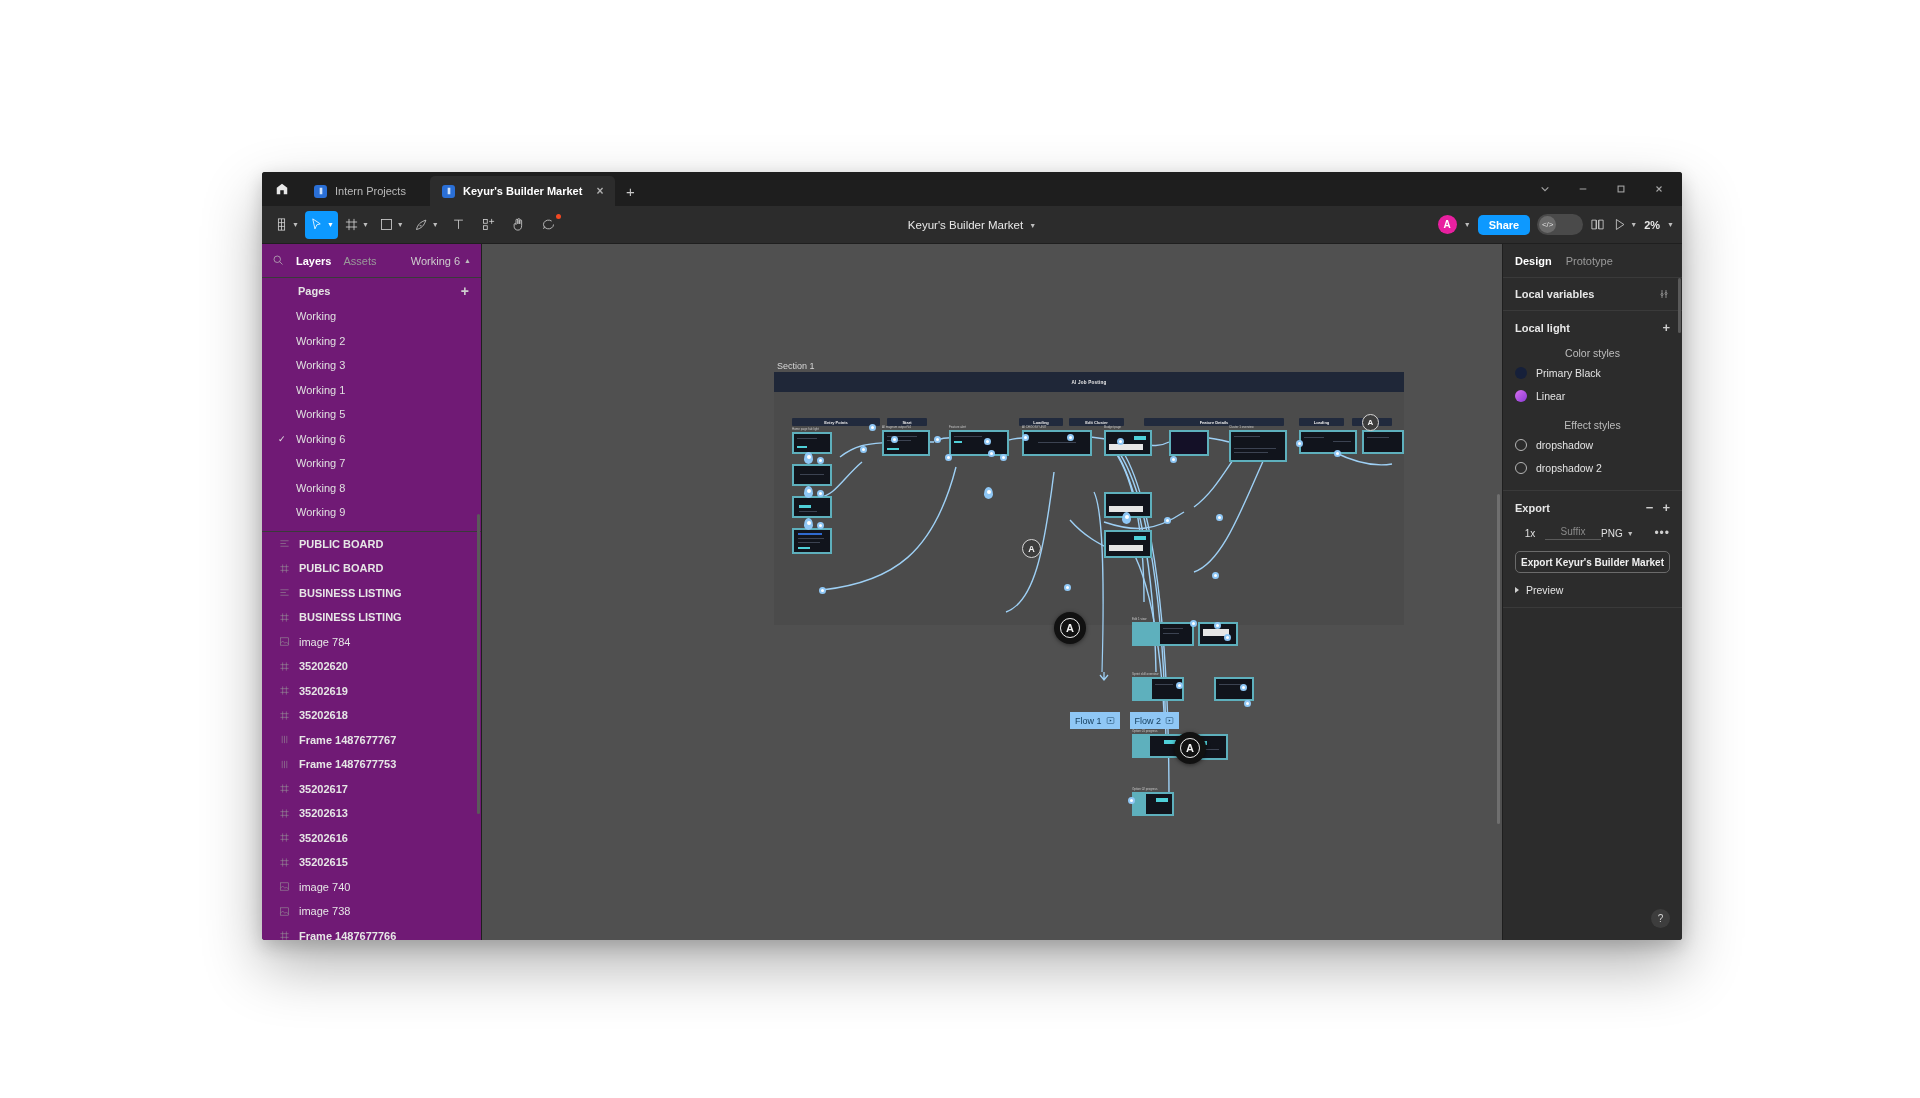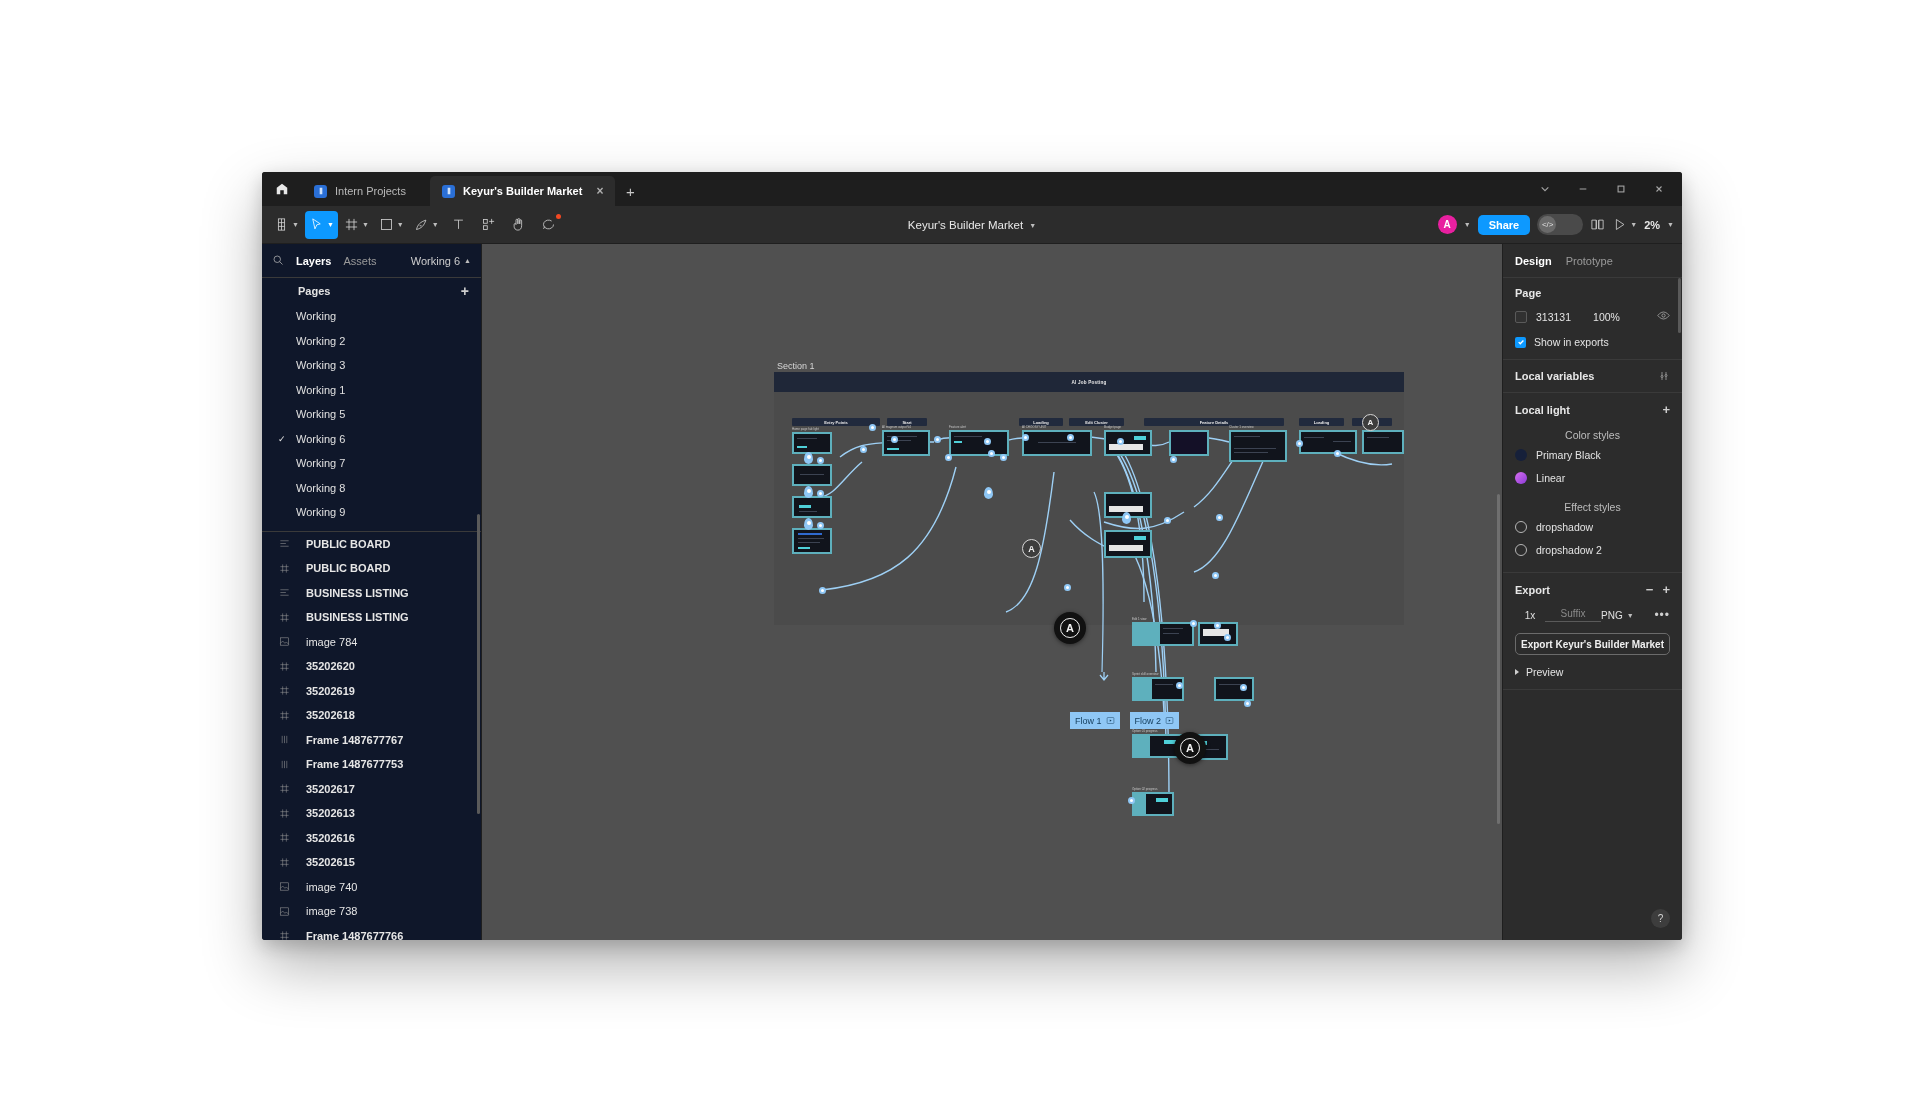--- a/index.html
+++ b/index.html
@@ -102,21 +102,21 @@
   }
   .tb-right .ic { color:#d4d4d4; display:flex; align-items:center; gap:3px; }
   .tb-right .ic svg { width:15px;height:15px;stroke:currentColor;fill:none;stroke-width:1.3; }
   .zoomlbl { font-size:11px; color:#e8e8e8; font-weight:bold; }
 
   
   .body { flex:1; display:flex; min-height:0; }
 
   
   .left {
-    width: 220px; background:#0f172a; border-right:1px solid #1f1f1f;
+    width: 220px; background:#701a75; border-right:1px solid #1f1f1f;
     display:flex; flex-direction:column; min-height:0; position:relative;
   }
   .left-tabs {
     height: 34px; display:flex; align-items:center; gap:12px; padding:0 10px;
     border-bottom:1px solid #3a3a3a;
   }
   .left-tabs svg { width:12px;height:12px;stroke:#c2c2c2;fill:none;stroke-width:1.4; }
   .lt { font-size:11px; color:#9a9a9a; }
   .lt.active { color:#fff; font-weight:bold; }
   .page-sel { margin-left:auto; font-size:11px; color:#cdcdcd; display:flex; align-items:center; gap:4px; }
@@ -128,21 +128,21 @@
   .pagelist { padding-bottom:2px; }
   .pagerow {
     height: 24.5px; display:flex; align-items:center; padding-left:16px;
     font-size:11px; color:#e0e0e0; position:relative;
   }
   .pagerow .tick { position:absolute; left:16px; font-size:9px; color:#e6e6e6; }
   .pagerow .nm { margin-left:18px; }
   .divline { height:1px; background:#3a3a3a; margin: 4px 0 0 0; }
   .layerlist { flex:1; overflow:hidden; }
   .layerrow {
-    height: 24.5px; display:flex; align-items:center; gap:16px; padding-left:17px;
+    height: 24.5px; display:flex; align-items:center; gap:9px; padding-left:17px;
     font-size:11px; color:#e6e6e6;
   }
   .layerrow.bold { font-weight:bold; }
   .layerrow svg { width:11px;height:11px;stroke:#9b9b9b;fill:none;stroke-width:1.2; flex:0 0 11px;}
   .lscroll {
     position:absolute; right:1px; top:270px; width:3px; height:300px;
     background:#5a5a5a; border-radius:2px;
   }
 
   
@@ -856,44 +856,20 @@
 
         <div class="cscroll"></div>
       </div>
 
       <div class="right">
         <div class="r-tabs">
           <span class="r-tab active">Design</span>
           <span class="r-tab">Prototype</span>
         </div>
 
-        <div class="r-sec">
-          <div class="r-h">
-            <span>Page</span>
-          </div>
-          <div class="row-color">
-            <span class="swatch"></span>
-            <span class="hexv">313131</span>
-            <span class="pctv">100%</span>
-            <span class="eye">
-              <svg viewBox="0 0 24 24">
-                  <path d="M1.5 12S6 5.5 12 5.5 22.5 12 22.5 12 18 18.5 12 18.5 1.5 12 1.5 12z"></path>
-                  <circle cx="12" cy="12" r="3"></circle>
-                </svg>
-            </span>
-          </div>
-          <div class="row-chk">
-            <span class="chkbox">
-              <svg viewBox="0 0 12 12">
-                  <path d="M2.5 6.2l2.4 2.4L9.6 3.8"></path>
-                </svg>
-            </span>
-            <span class="chklbl">Show in exports</span>
-          </div>
-        </div>
 
         <div class="r-sec" style="padding-top:10px;padding-bottom:10px;">
           <div class="r-h">
             <span>Local variables</span>
             <span class="tail">
               <svg viewBox="0 0 24 24">
                   <path d="M8 4v7M8 15v5M16 4v5M16 13v7"></path>
                   <circle cx="8" cy="13" r="2"></circle>
                   <circle cx="16" cy="11" r="2"></circle>
                 </svg>

